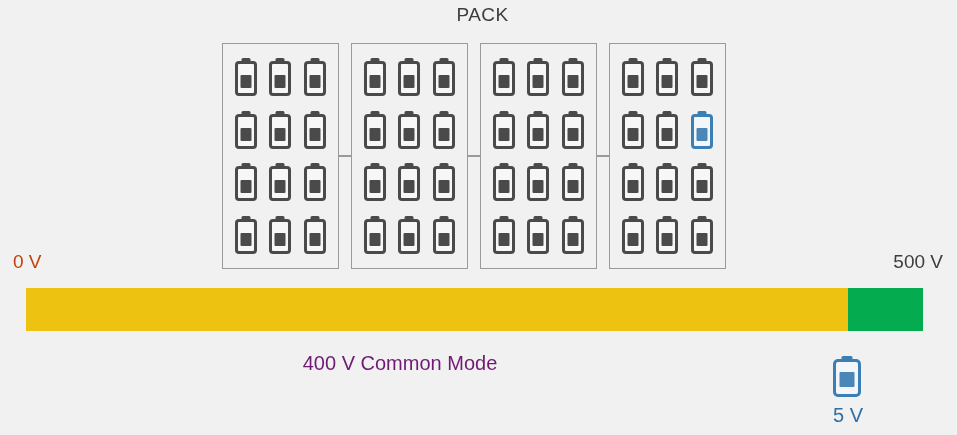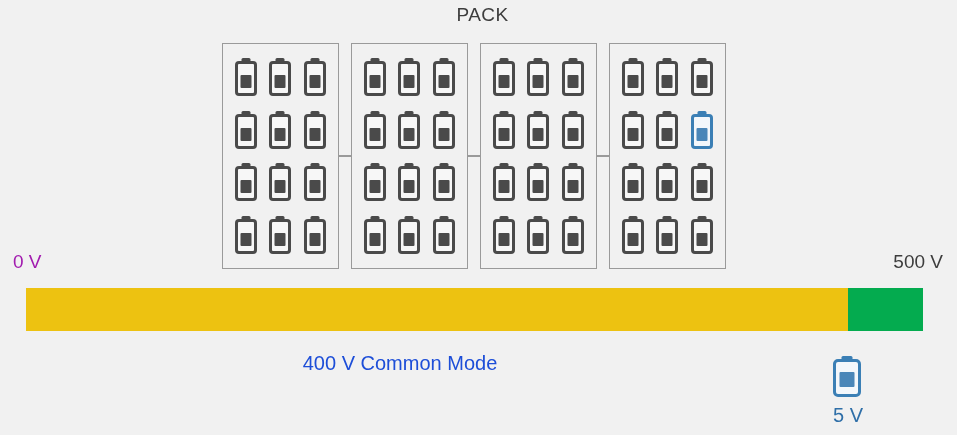--- a/index.html
+++ b/index.html
@@ -121,21 +121,21 @@
   .battery.is-highlight .batt-nub { background: #3b7fb5; }
   .battery.is-highlight .batt-body { border-color: #3b7fb5; background: #f3f7fb; }
   .battery.is-highlight .batt-fill { background: #4a86b8; }
 
   
   #scale-label-min {
     position: absolute;
     left: 13px;
     top: 251px;
     font-size: 19px;
-    color: #a21caf;
+    color: #c2410c;
   }
   #scale-label-max {
     position: absolute;
     right: 14px;
     top: 251px;
     font-size: 19px;
     color: #3d3d3d;
     margin-left: 40px;
   }
   #scale-bar {
@@ -155,21 +155,21 @@
     background: #04ab4f;
     flex: 1 1 auto;
   }
   #common-mode-label {
     position: absolute;
     left: 0;
     top: 352px;
     width: 800px;
     text-align: center;
     font-size: 20px;
-    color: #1d4ed8;
+    color: #701a75;
   }
 
   
   #cell-callout {
     position: absolute;
     left: 833px;
     top: 356px;
     width: 28px;
     text-align: left;
   }

